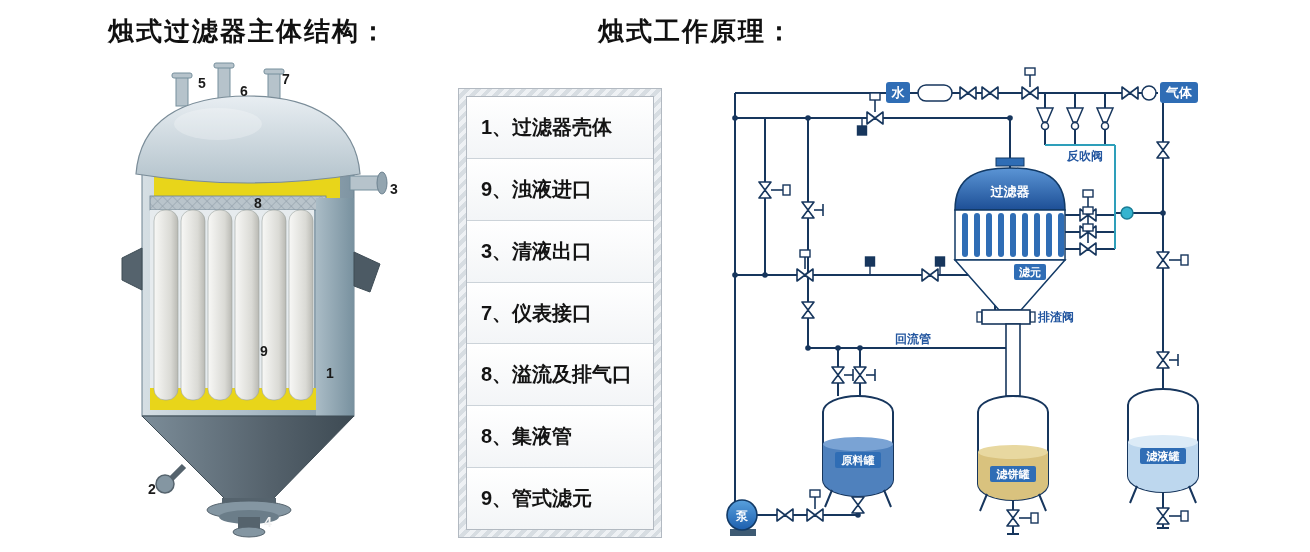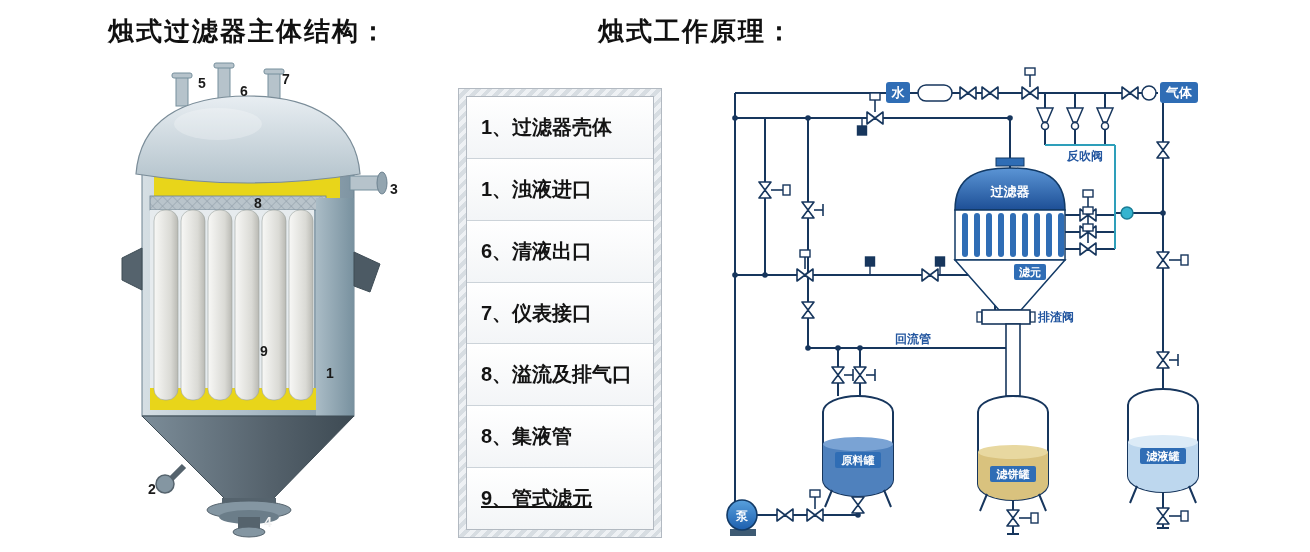--- a/index.html
+++ b/index.html
@@ -11,40 +11,40 @@
 
   
   .legend-frame{position:absolute;left:458px;top:88px;width:204px;height:450px;box-sizing:border-box;
     border:1px solid #b2b9c1;padding:7px;
     background:repeating-linear-gradient(135deg,#eef1f4 0 4px,#d7dde2 4px 8px);}
   .legend-inner{height:100%;box-sizing:border-box;background:#fff;border:1px solid #b2b9c1;
     display:flex;flex-direction:column;}
   .legend-row{flex:1;display:flex;align-items:center;padding-left:14px;
     font-size:20px;font-weight:bold;color:#141414;border-bottom:1px solid #ccd3d9;
     background:linear-gradient(#ffffff,#f3f5f7);white-space:nowrap;}
-  .legend-row:last-child{border-bottom:none;text-decoration:underline;}
+  .legend-row:last-child{border-bottom:none;}
 
   .illus{position:absolute;}
   #vessel-svg{left:118px;top:52px;}
   #process-svg{left:690px;top:60px;}
   svg text{font-family:"Liberation Sans","DejaVu Sans",sans-serif;}
 </style>
 </head>
 <body>
 
 <div class="canvas">
 
   <div class="title" id="title-structure">烛式过滤器主体结构：</div>
   <div class="title" id="title-principle">烛式工作原理：</div>
 
   <div class="legend-frame">
     <div class="legend-inner">
       <div class="legend-row">1、过滤器壳体</div>
-      <div class="legend-row">1、浊液进口</div>
-      <div class="legend-row">6、清液出口</div>
+      <div class="legend-row">9、浊液进口</div>
+      <div class="legend-row">3、清液出口</div>
       <div class="legend-row">7、仪表接口</div>
       <div class="legend-row">8、溢流及排气口</div>
       <div class="legend-row">8、集液管</div>
       <div class="legend-row">9、管式滤元</div>
     </div>
   </div>
 
   <svg id="vessel-svg" class="illus" width="330" height="498" viewBox="0 0 330 498">
     <defs>
       <linearGradient id="shellG" x1="0" y1="0" x2="1" y2="0">

